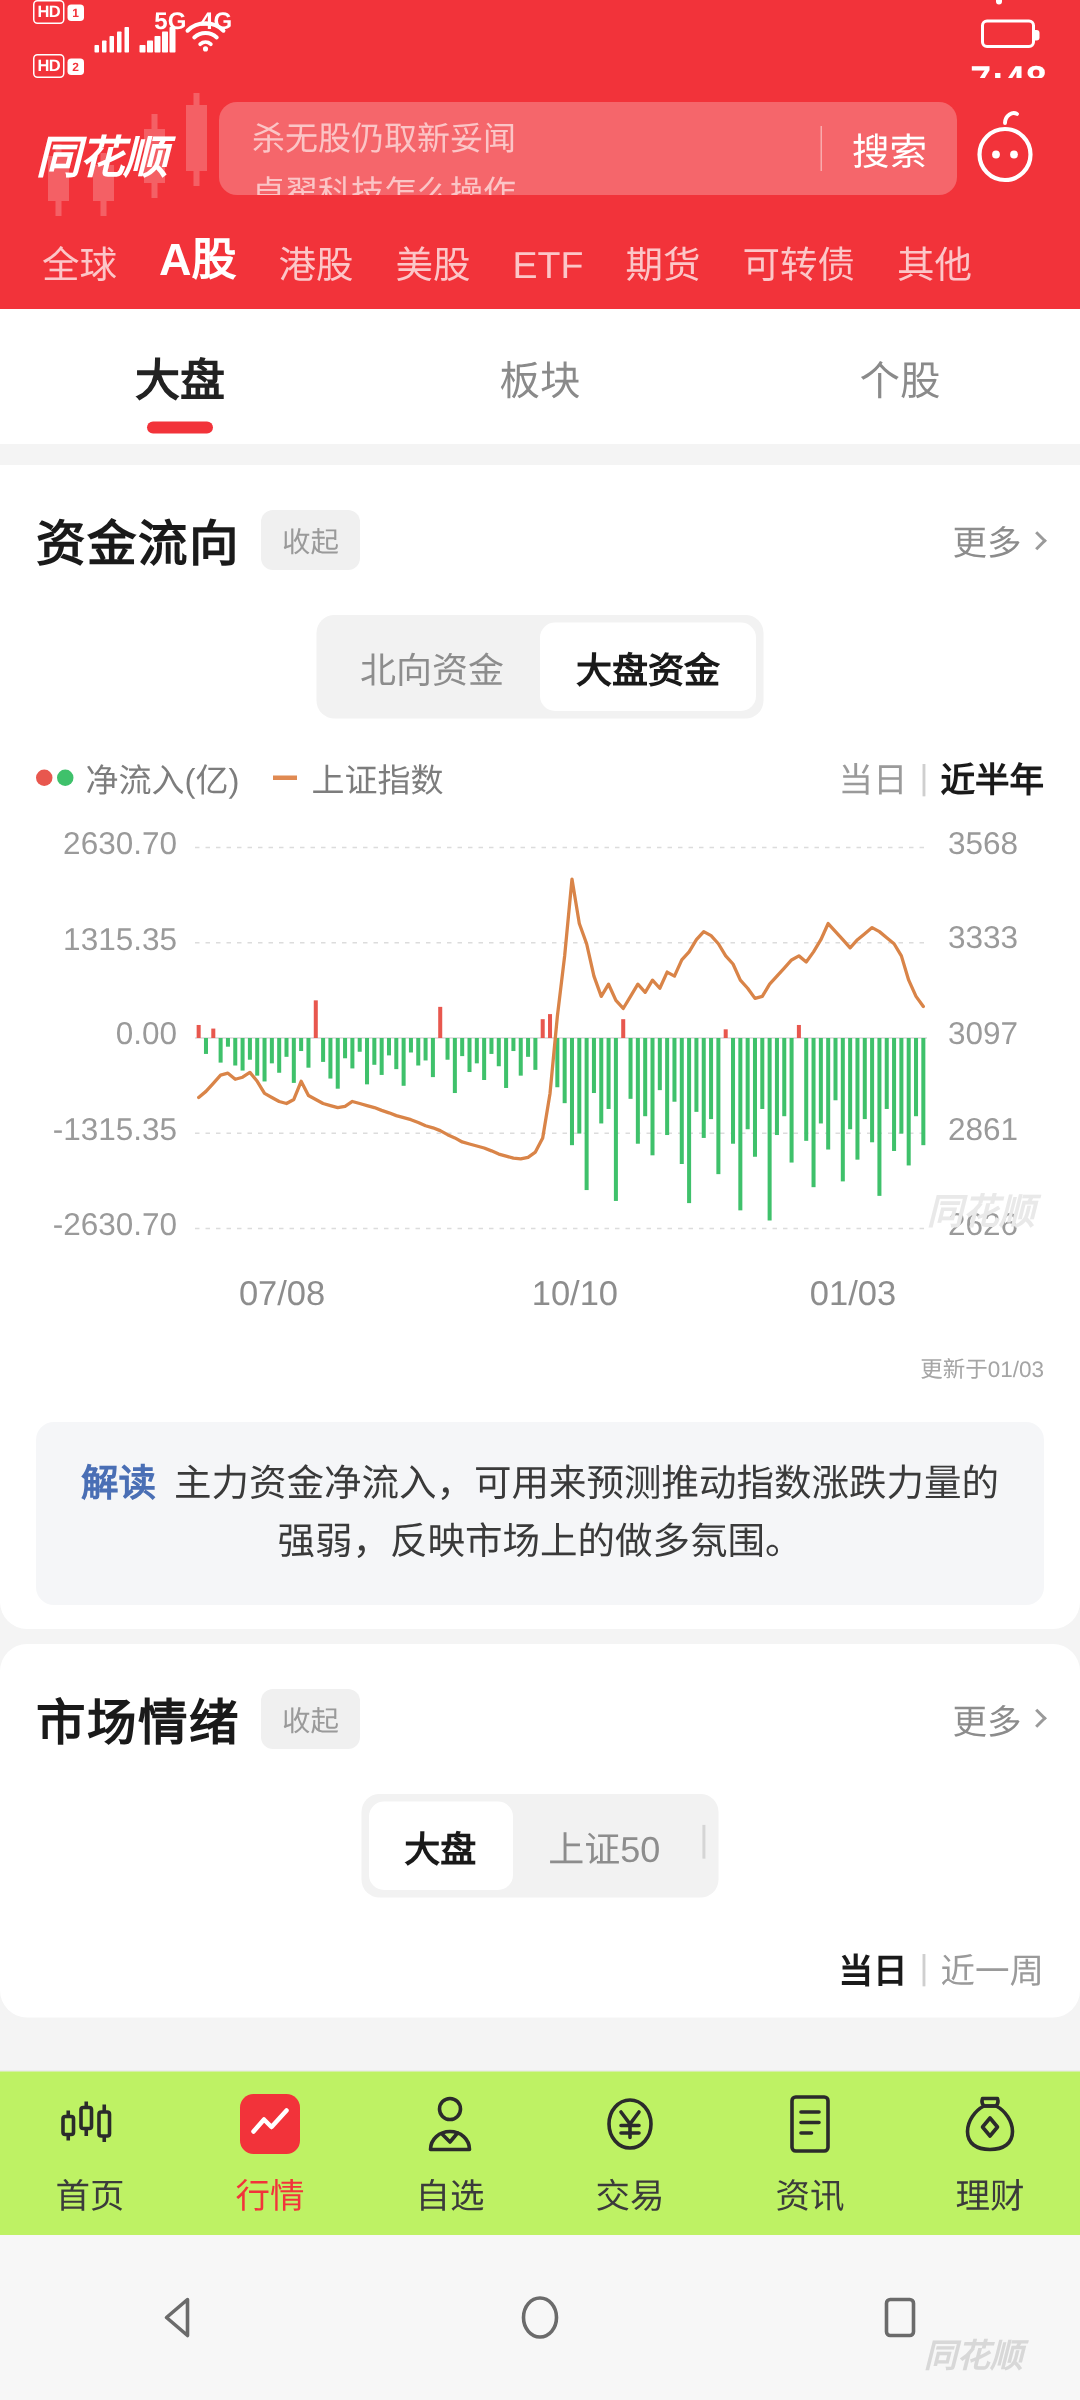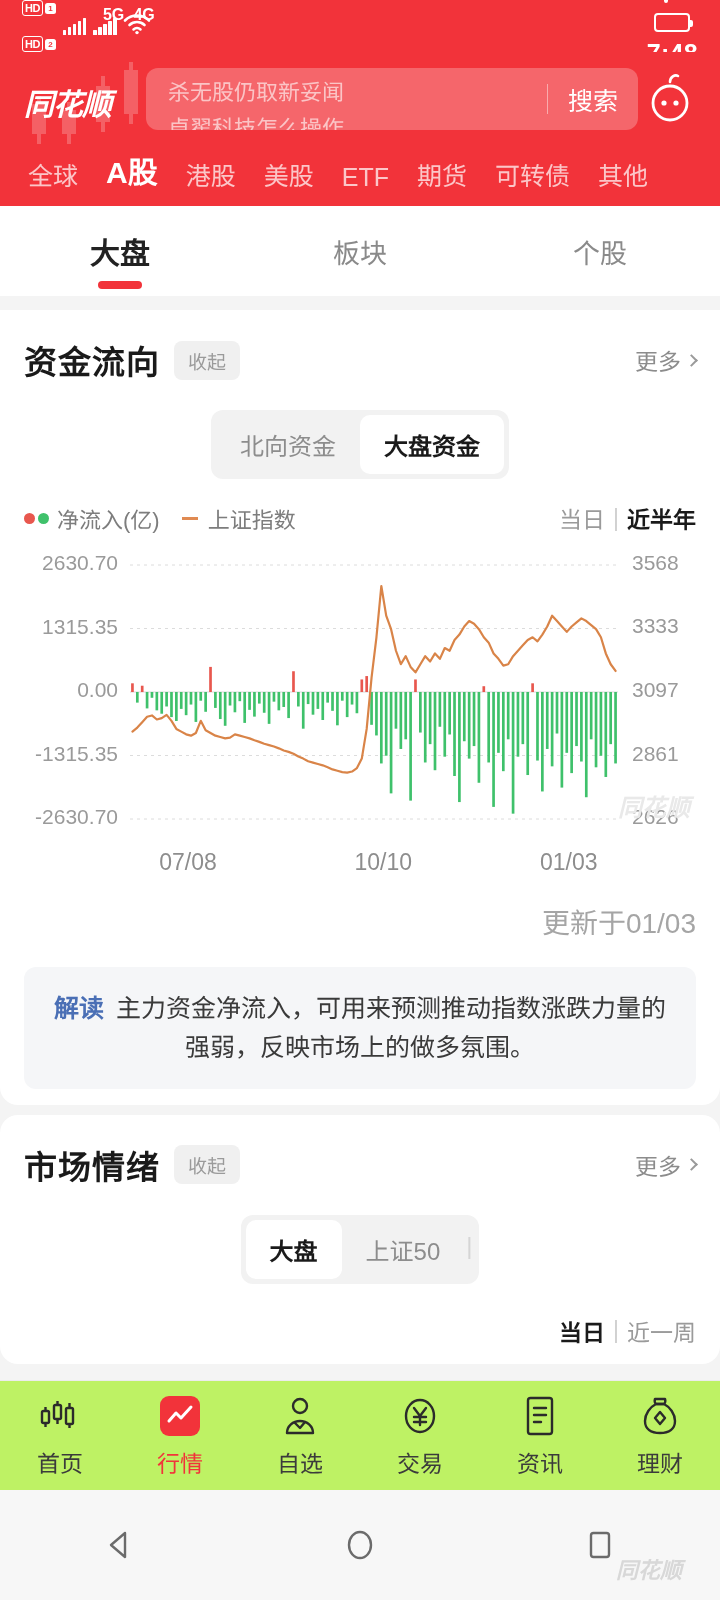--- a/index.html
+++ b/index.html
@@ -117,21 +117,21 @@
   .lg-right { margin-left:auto; font-size:23px; color:#9a9a9a; display:flex; align-items:center; gap:8px;}
   .lg-right .sep { color:#cfcfcf; }
   .lg-right .act { color:#1a1a1a; font-weight:bold; }
 
   
   .chart-area { position:relative; height:300px; margin-top:12px; }
   .chart-area svg { display:block; }
   .ax-left, .ax-right { position:absolute; font-size:21px; color:#9a9a9a; }
   .xlabels { position:relative; height:40px; }
   .xlabels span { position:absolute; font-size:23px; color:#8d8d8d; top:2px; }
-  .updated { text-align:right; padding: 14px 24px 0 24px; font-size:28px; color:#a5a5a5; }
+  .updated { text-align:right; padding: 14px 24px 0 24px; font-size:15px; color:#a5a5a5; }
 
   
   .interp {
     margin: 26px 24px 0 24px; background:#f5f6f8; border-radius:12px;
     padding: 22px 24px; font-size:25px; line-height:1.55; color:#3a3a3a;text-align:center;
   }
   .interp .tag { color:#4a6fb5; font-weight:bold; margin-right:12px; }
 
   
   .bottomnav {

